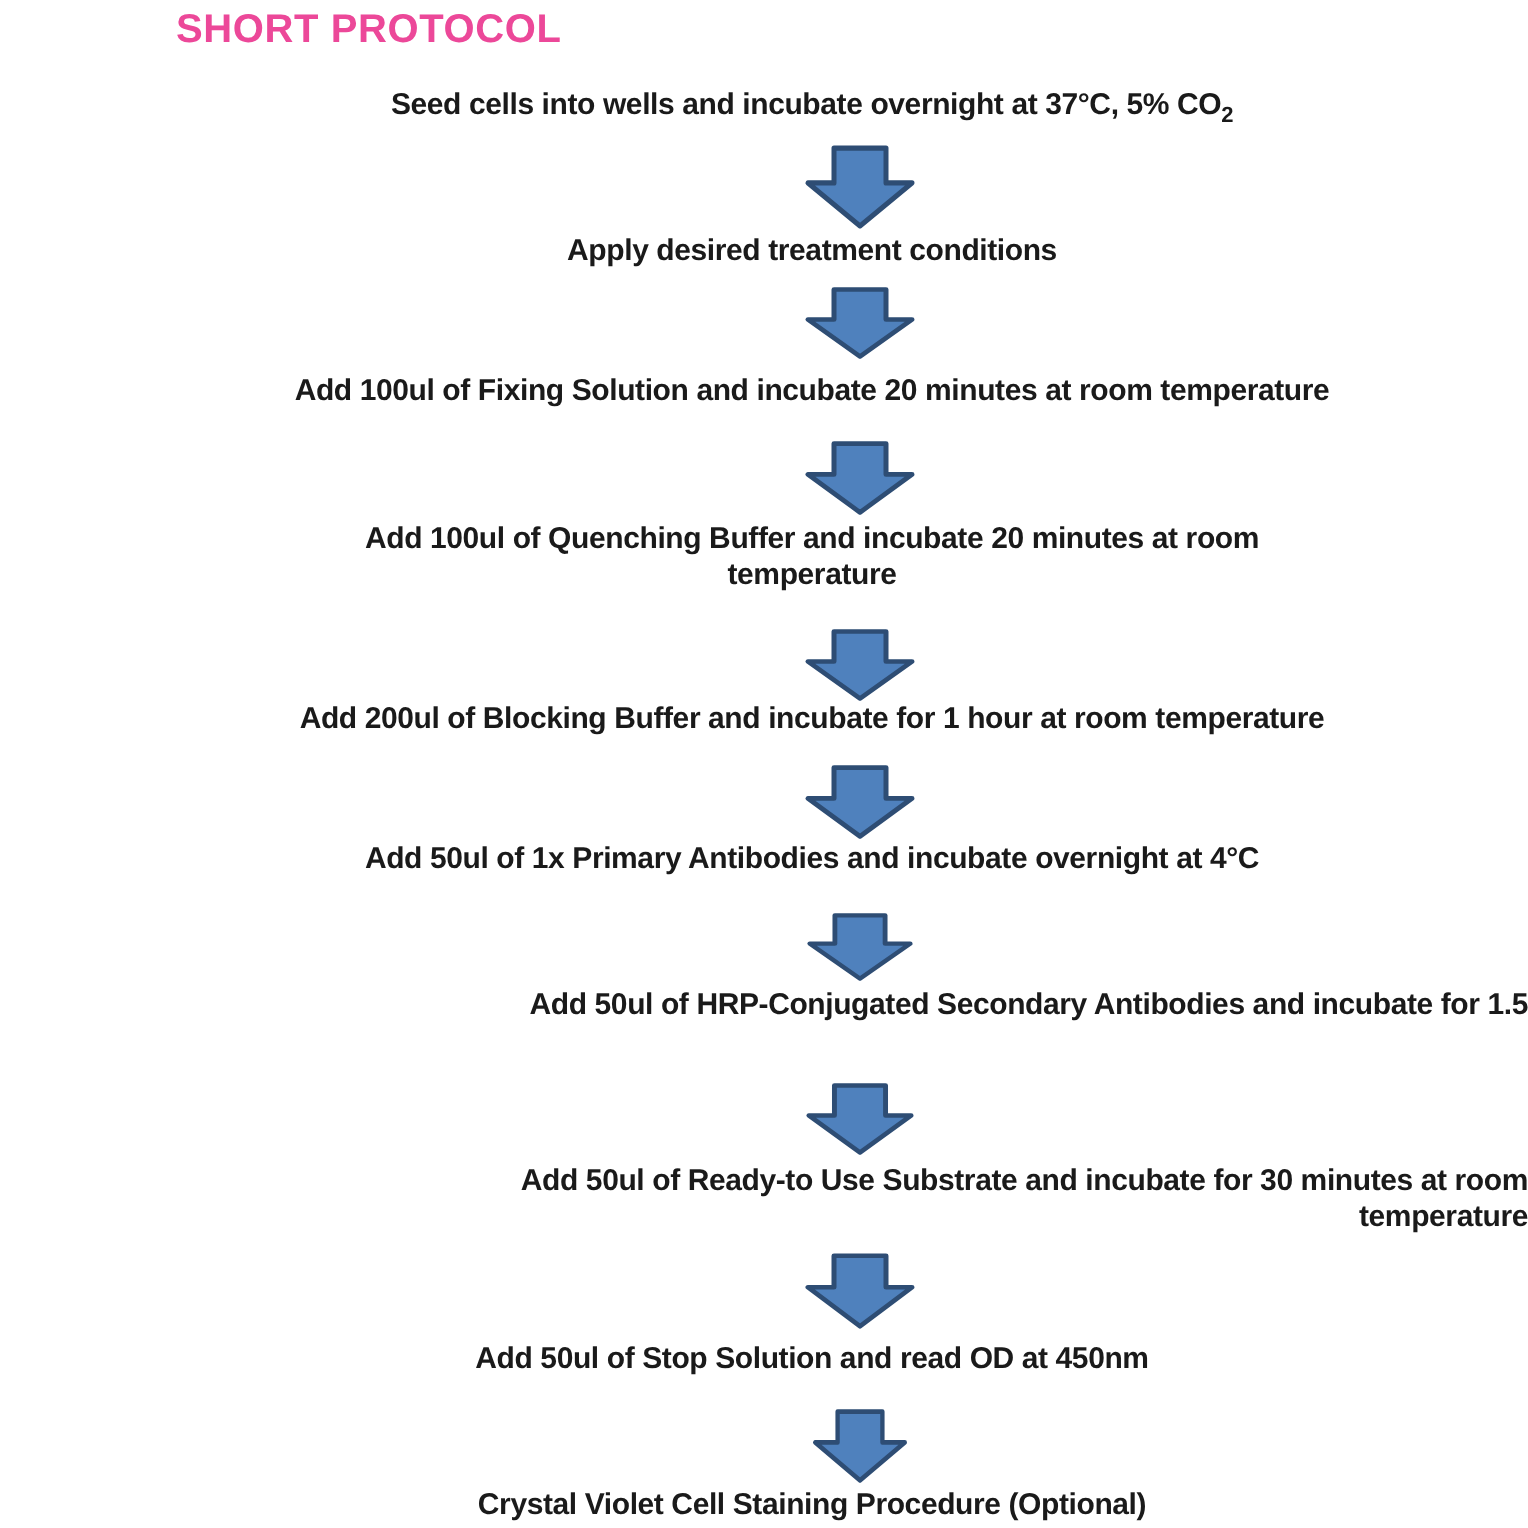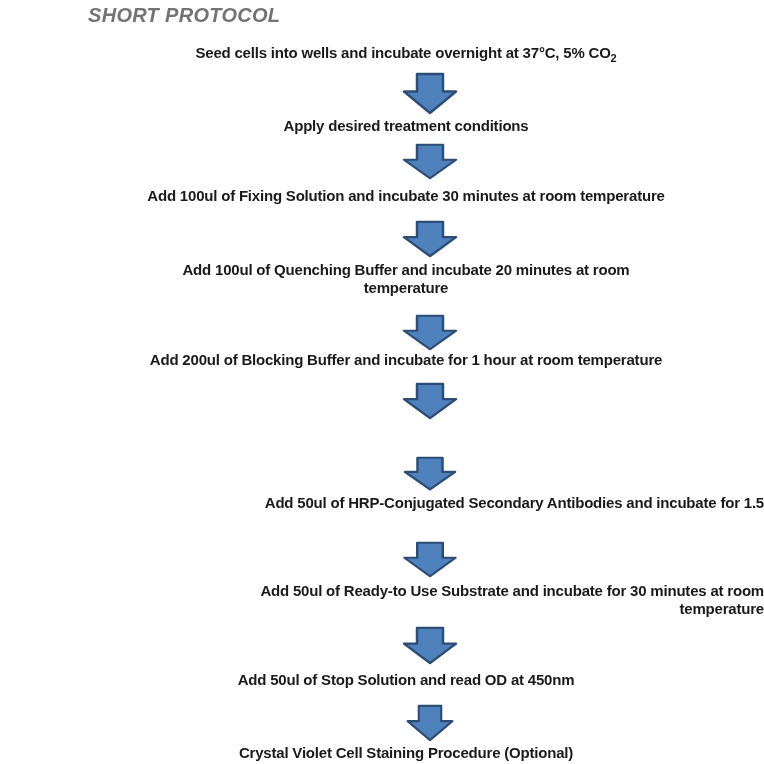--- a/index.html
+++ b/index.html
@@ -16,22 +16,21 @@
     font-family: "Liberation Sans", "DejaVu Sans", sans-serif;
   }
   .title {
     position: absolute;
     top: 4px;
     left: 88px;
     margin: 0;
     font-size: 20px;
     font-weight: 700;
     letter-spacing: 0.3px;
-    color: #737373;
-    font-style: italic;
+    color: #ec4899;
   }
   #flow {
     position: absolute;
     inset: 0;
     margin-left: 48px;
   }
   .step {
     position: absolute;
     left: 0;
     width: 100%;
@@ -65,38 +64,41 @@
       <div class="arrow" style="top: 72px;"><svg width="58" height="43" viewBox="0 0 58 42" preserveAspectRatio="none">
           <path d="M16 2 L42 2 L42 19 L55 19 L29 40 L3 19 L16 19 Z" fill="#4f81bd" stroke="#2e4d74" stroke-width="2.5" stroke-linejoin="round"></path>
         </svg></div>
       <div class="step" style="top: 117px;">
         <div class="line">Apply desired treatment conditions</div>
       </div>
       <div class="arrow" style="top: 143px;"><svg width="58" height="37" viewBox="0 0 58 42" preserveAspectRatio="none">
           <path d="M16 2 L42 2 L42 19 L55 19 L29 40 L3 19 L16 19 Z" fill="#4f81bd" stroke="#2e4d74" stroke-width="2.5" stroke-linejoin="round"></path>
         </svg></div>
       <div class="step" style="top: 187px;">
-        <div class="line">Add 100ul of Fixing Solution and incubate 30 minutes at room temperature</div>
+        <div class="line">Add 100ul of Fixing Solution and incubate 20 minutes at room temperature</div>
       </div>
       <div class="arrow" style="top: 220px;"><svg width="58" height="38" viewBox="0 0 58 42" preserveAspectRatio="none">
           <path d="M16 2 L42 2 L42 19 L55 19 L29 40 L3 19 L16 19 Z" fill="#4f81bd" stroke="#2e4d74" stroke-width="2.5" stroke-linejoin="round"></path>
         </svg></div>
       <div class="step" style="top: 261px;">
         <div class="line">Add 100ul of Quenching Buffer and incubate 20 minutes at room</div>
         <div class="line">temperature</div>
       </div>
       <div class="arrow" style="top: 314px;"><svg width="58" height="37" viewBox="0 0 58 42" preserveAspectRatio="none">
           <path d="M16 2 L42 2 L42 19 L55 19 L29 40 L3 19 L16 19 Z" fill="#4f81bd" stroke="#2e4d74" stroke-width="2.5" stroke-linejoin="round"></path>
         </svg></div>
       <div class="step" style="top: 351px;">
         <div class="line">Add 200ul of Blocking Buffer and incubate for 1 hour at room temperature</div>
       </div>
       <div class="arrow" style="top: 382px;"><svg width="58" height="38" viewBox="0 0 58 42" preserveAspectRatio="none">
           <path d="M16 2 L42 2 L42 19 L55 19 L29 40 L3 19 L16 19 Z" fill="#4f81bd" stroke="#2e4d74" stroke-width="2.5" stroke-linejoin="round"></path>
         </svg></div>
+      <div class="step" style="top: 421px;">
+        <div class="line">Add 50ul of 1x Primary Antibodies and incubate overnight at 4°C</div>
+      </div>
       <div class="arrow" style="top: 456px;"><svg width="56" height="35" viewBox="0 0 58 42" preserveAspectRatio="none">
           <path d="M16 2 L42 2 L42 19 L55 19 L29 40 L3 19 L16 19 Z" fill="#4f81bd" stroke="#2e4d74" stroke-width="2.5" stroke-linejoin="round"></path>
         </svg></div>
       <div class="step" style="top: 494px; text-align: right;">
         <div class="line">Add 50ul of HRP-Conjugated Secondary Antibodies and incubate for 1.5</div>
       </div>
       <div class="arrow" style="top: 541px;"><svg width="57" height="37" viewBox="0 0 58 42" preserveAspectRatio="none">
           <path d="M16 2 L42 2 L42 19 L55 19 L29 40 L3 19 L16 19 Z" fill="#4f81bd" stroke="#2e4d74" stroke-width="2.5" stroke-linejoin="round"></path>
         </svg></div>
       <div class="step" style="top: 582px; text-align: right;">

